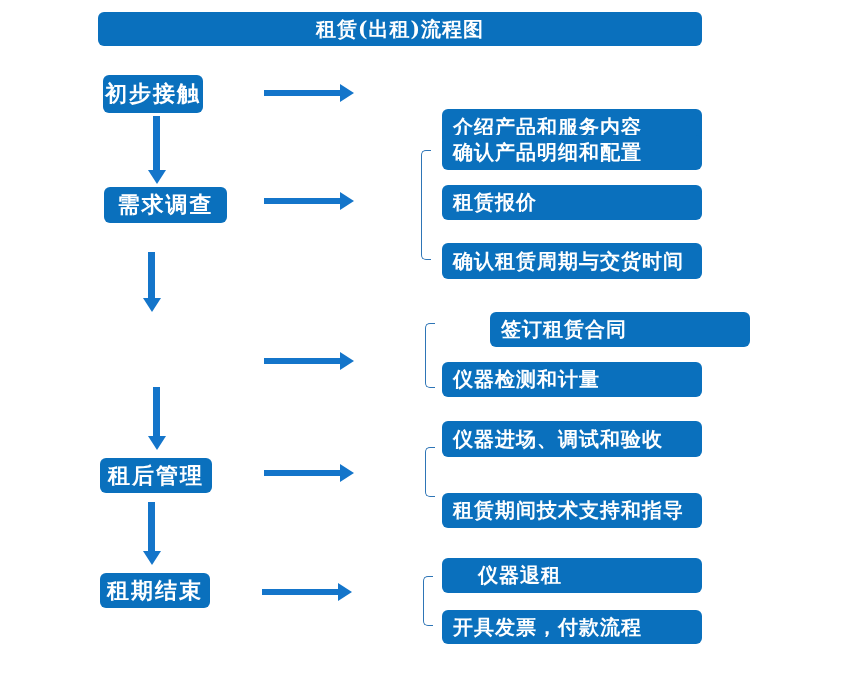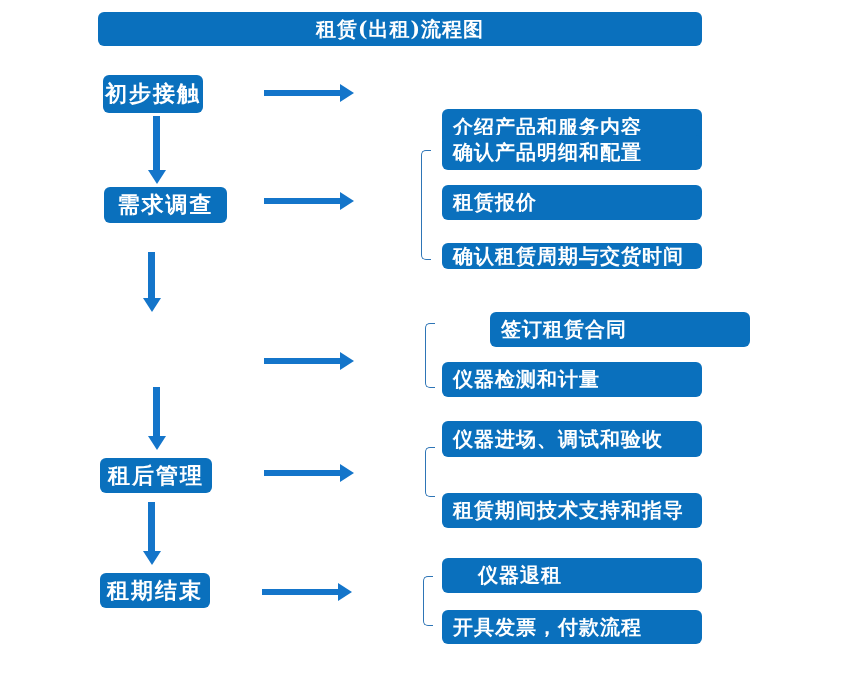--- a/index.html
+++ b/index.html
@@ -62,21 +62,21 @@
   <div class="h-arrow" style="left:262px;top:589px;width:76px;"></div>
 
   <div class="bracket" style="left:421px;top:150px;height:110px;"></div>
   <div class="bracket" style="left:425px;top:323px;height:65px;"></div>
   <div class="bracket" style="left:425px;top:447px;height:50px;"></div>
   <div class="bracket" style="left:423px;top:576px;height:50px;"></div>
 
   <div class="detail-box blue" style="top:65px;height:36px;margin-top:44px;">介绍产品和服务内容</div>
   <div class="detail-box blue" style="top:135px;height:35px;text-align:right;">确认产品明细和配置</div>
   <div class="detail-box blue" style="top:185px;height:35px;">租赁报价</div>
-  <div class="detail-box blue" style="top:243px;height:26px;">确认租赁周期与交货时间</div>
+  <div class="detail-box blue" style="top:243px;height:36px;">确认租赁周期与交货时间</div>
   <div class="detail-box blue" style="top:312px;height:35px;margin-left:48px;">签订租赁合同</div>
   <div class="detail-box blue" style="top:362px;height:35px;">仪器检测和计量</div>
   <div class="detail-box blue" style="top:421px;height:36px;">仪器进场、调试和验收</div>
   <div class="detail-box blue" style="top:493px;height:35px;text-align:right;">租赁期间技术支持和指导</div>
   <div class="detail-box blue" style="top:558px;height:35px;padding-left:36px;">仪器退租</div>
   <div class="detail-box blue" style="top:610px;height:34px;">开具发票，付款流程</div>
 
 </div>
 
 </body></html>

